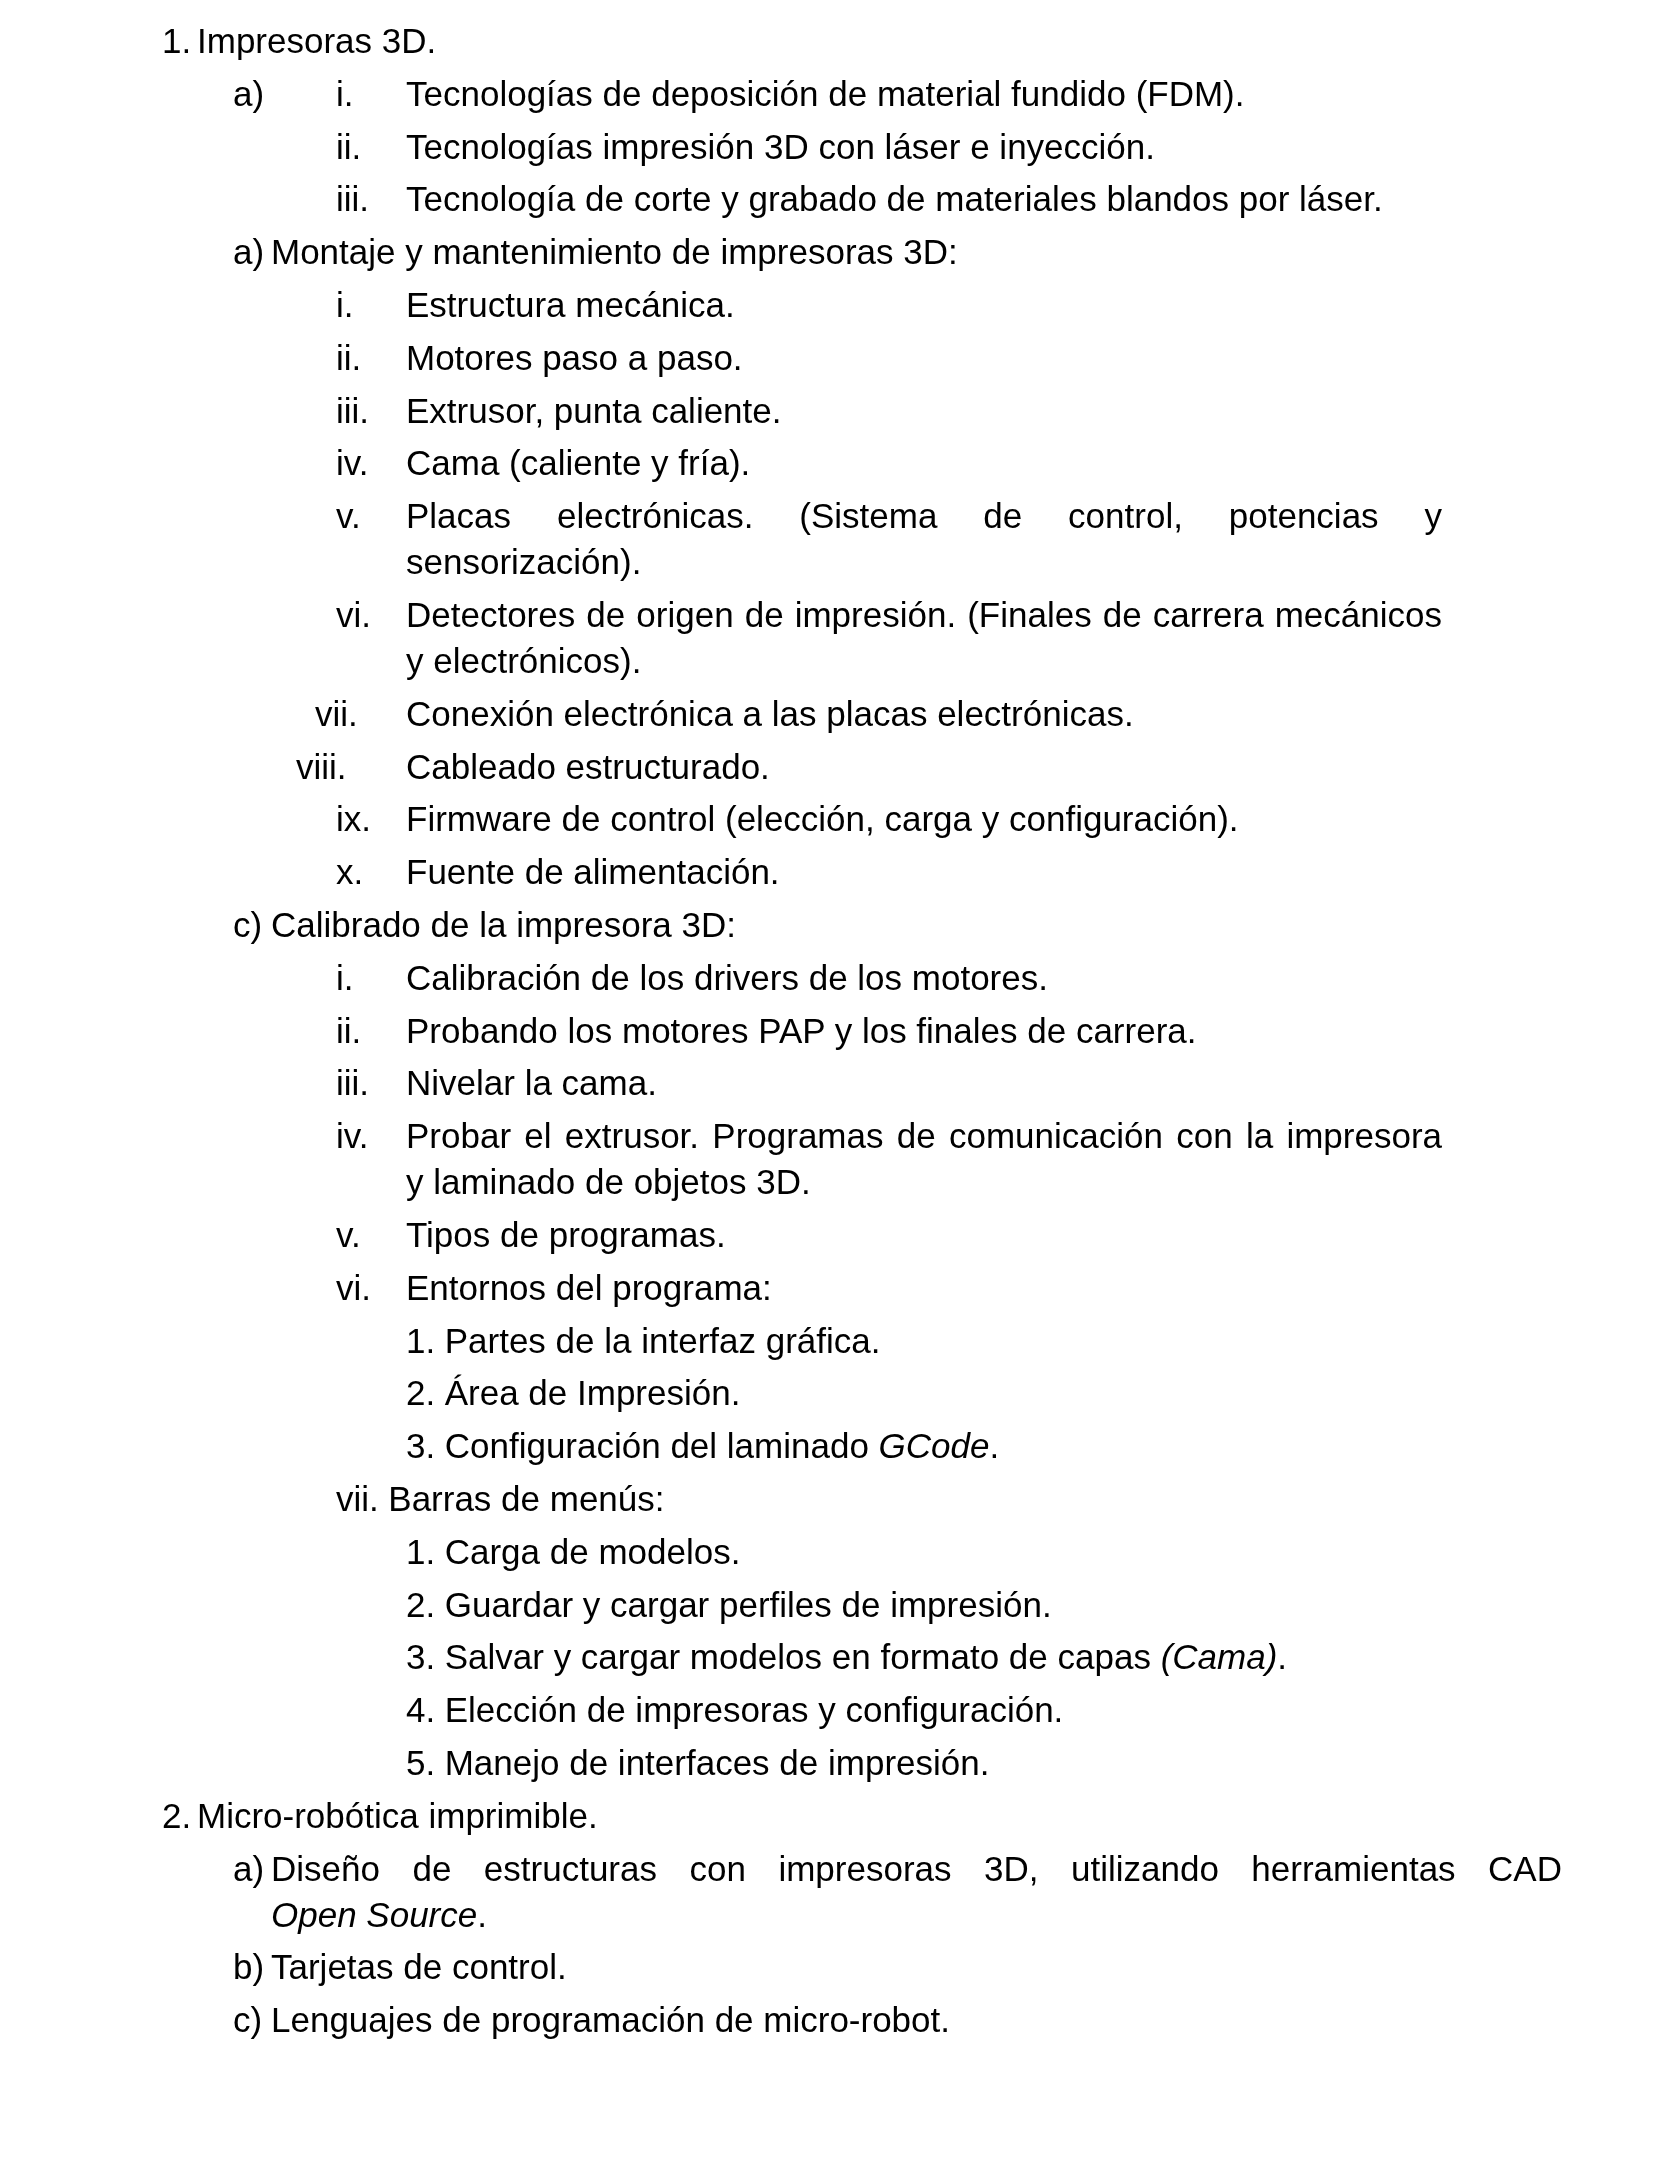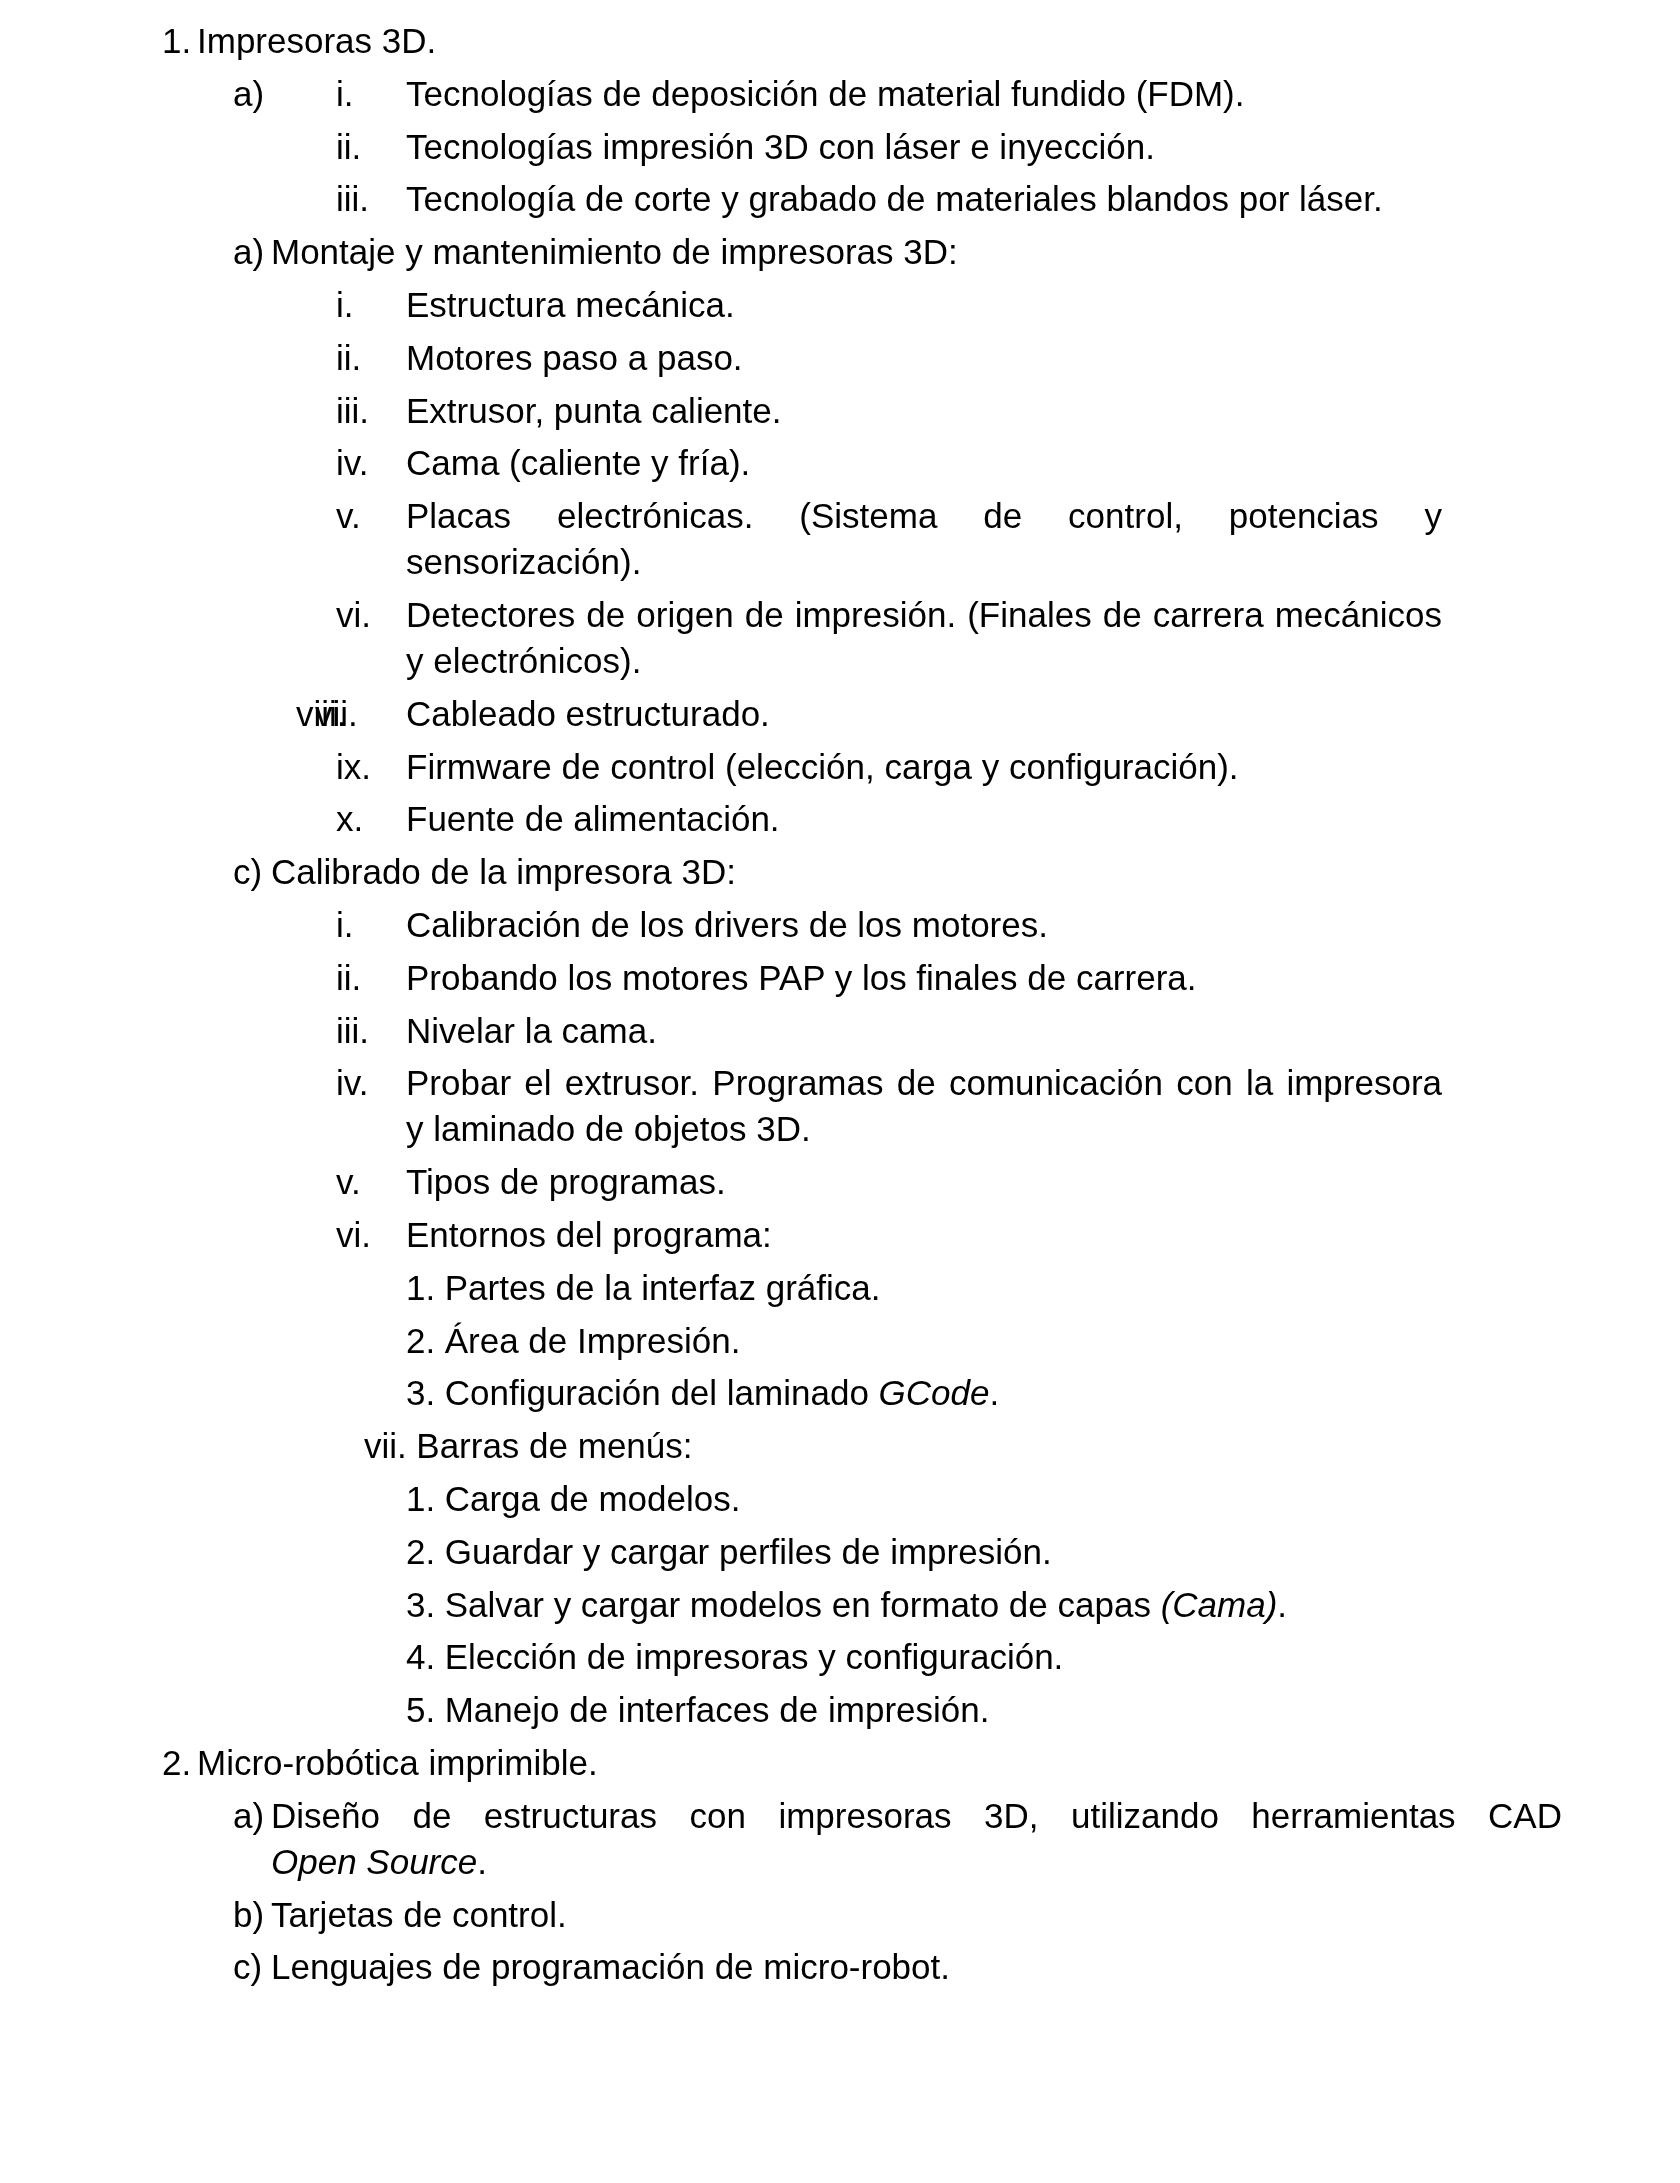--- a/index.html
+++ b/index.html
@@ -16,21 +16,21 @@
     color: #000000;
     padding-top: 18px;
     box-sizing: border-box;
     width: 1680px;
     height: 2183px;
   }
   .item { position: relative; margin: 0 0 6.8px 0; }
   .l1 { padding-left: 197px; padding-right: 118px; }
   .l2 { padding-left: 271px; padding-right: 118px; }
   .l3 { padding-left: 406px; padding-right: 238px; }
-  .l3.tight { padding-left: 336px; margin-left: 28px; }
+  .l3.tight { padding-left: 336px; }
   .l4 { padding-left: 406px; padding-right: 86px; }
   .mk { position: absolute; top: 0; left: 0; }
   .l1 > .mk { left: 162px; }
   .l2 > .mk { left: 233px; }
   .l3 > .mk { left: 336px; }
   .l3 > .mk.mk7 { left: 315px; }
   .l3 > .mk.mk8 { left: 296px; }
   .mk-in { margin-right: 9.5px; }
   .line { display: block; }
   .jline { text-align: justify; margin-bottom: -46px; }
@@ -98,20 +98,21 @@
   </div>
 
   <div class="item l3">
     <span class="mk">vi.</span>
     <span class="line jline">Detectores de origen de impresión. (Finales de carrera mecánicos</span>
     <span class="line">y electrónicos).</span>
   </div>
 
   <div class="item l3">
     <span class="mk mk7">vii.</span>
+    <span class="line">Conexión electrónica a las placas electrónicas.</span>
   </div>
 
   <div class="item l3">
     <span class="mk mk8">viii.</span>
     <span class="line">Cableado estructurado.</span>
   </div>
 
   <div class="item l3">
     <span class="mk">ix.</span>
     <span class="line">Firmware de control (elección, carga y configuración).</span>

